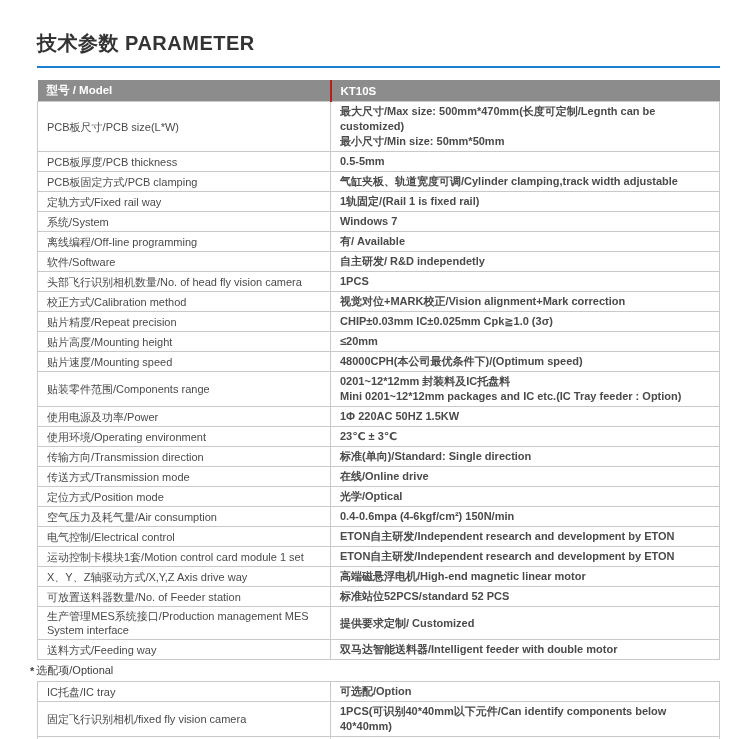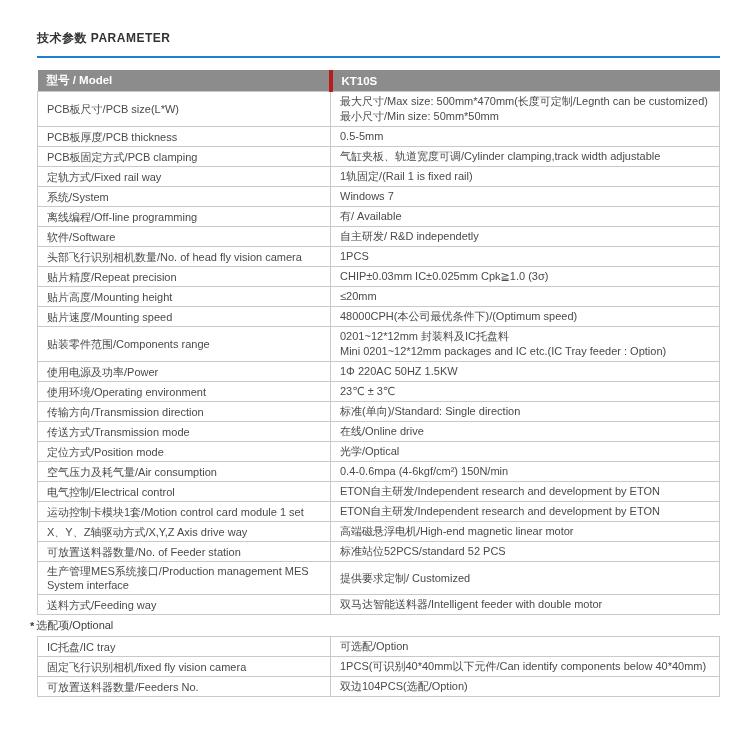--- a/index.html
+++ b/index.html
@@ -5,21 +5,21 @@
   * { margin: 0; padding: 0; box-sizing: border-box; }
   html, body { background: #ffffff; }
   body {
     width: 750px; height: 739px;
     font-family: "Liberation Sans", "DejaVu Sans", sans-serif;
     color: #4a4a4a;
     overflow: hidden;
   }
   .page { padding: 30px 30px 0 37px; }
   .page-title {
-    font-size: 12px;
+    font-size: 20px;
     font-weight: bold;
     color: #333333;
     letter-spacing: 0.5px;
   }
   .accent-rule {
     height: 2px;
     background: #1b7fd4;
     margin-top: 9px;
     width: 683px;
   }
@@ -33,31 +33,31 @@
   table.spec col.c1 { width: 293px; }
   table.spec th {
     background: #8c8c8c;
     color: #ffffff;
     font-weight: bold;
     text-align: left;
     font-size: 11.5px;
     padding: 3px 9px;
     height: 20px;
   }
-  table.spec th.model-value { border-left: 4px solid #b91c1c; }
+  table.spec th.model-value { border-left: 2px solid #b91c1c; }
   table.spec td {
     border: 1px solid #c9c9c9;
     padding: 2px 9px;
     height: 19px;
     line-height: 14px;
     vertical-align: middle;
     color: #4a4a4a;
     word-wrap: break-word;
   }
-  table.spec td .line { line-height: 15px; }
+  table.spec td .line { line-height: 15px; font-weight: bold; }
   .optional-label-row {
     margin: 3px 0 3px -7px;
     font-size: 11px;
     color: #3d3d3d;
     display: flex;
     align-items: center;
   }
   .optional-label-row .star { font-weight: bold; margin-right: 2px; }
 </style>
 </head>
@@ -124,20 +124,26 @@
               <div class="line">自主研发/ R&amp;D independetly</div>
             </td>
           </tr>
           <tr>
             <td>头部飞行识别相机数量/No. of head fly vision camera</td>
             <td>
               <div class="line">1PCS</div>
             </td>
           </tr>
           <tr>
+            <td>校正方式/Calibration method</td>
+            <td>
+              <div class="line">视觉对位+MARK校正/Vision alignment+Mark correction</div>
+            </td>
+          </tr>
+          <tr>
             <td>贴片精度/Repeat precision</td>
             <td>
               <div class="line">CHIP±0.03mm  IC±0.025mm  Cpk≧1.0 (3σ)</div>
             </td>
           </tr>
           <tr>
             <td>贴片高度/Mounting height</td>
             <td>
               <div class="line">≤20mm</div>
             </td>

